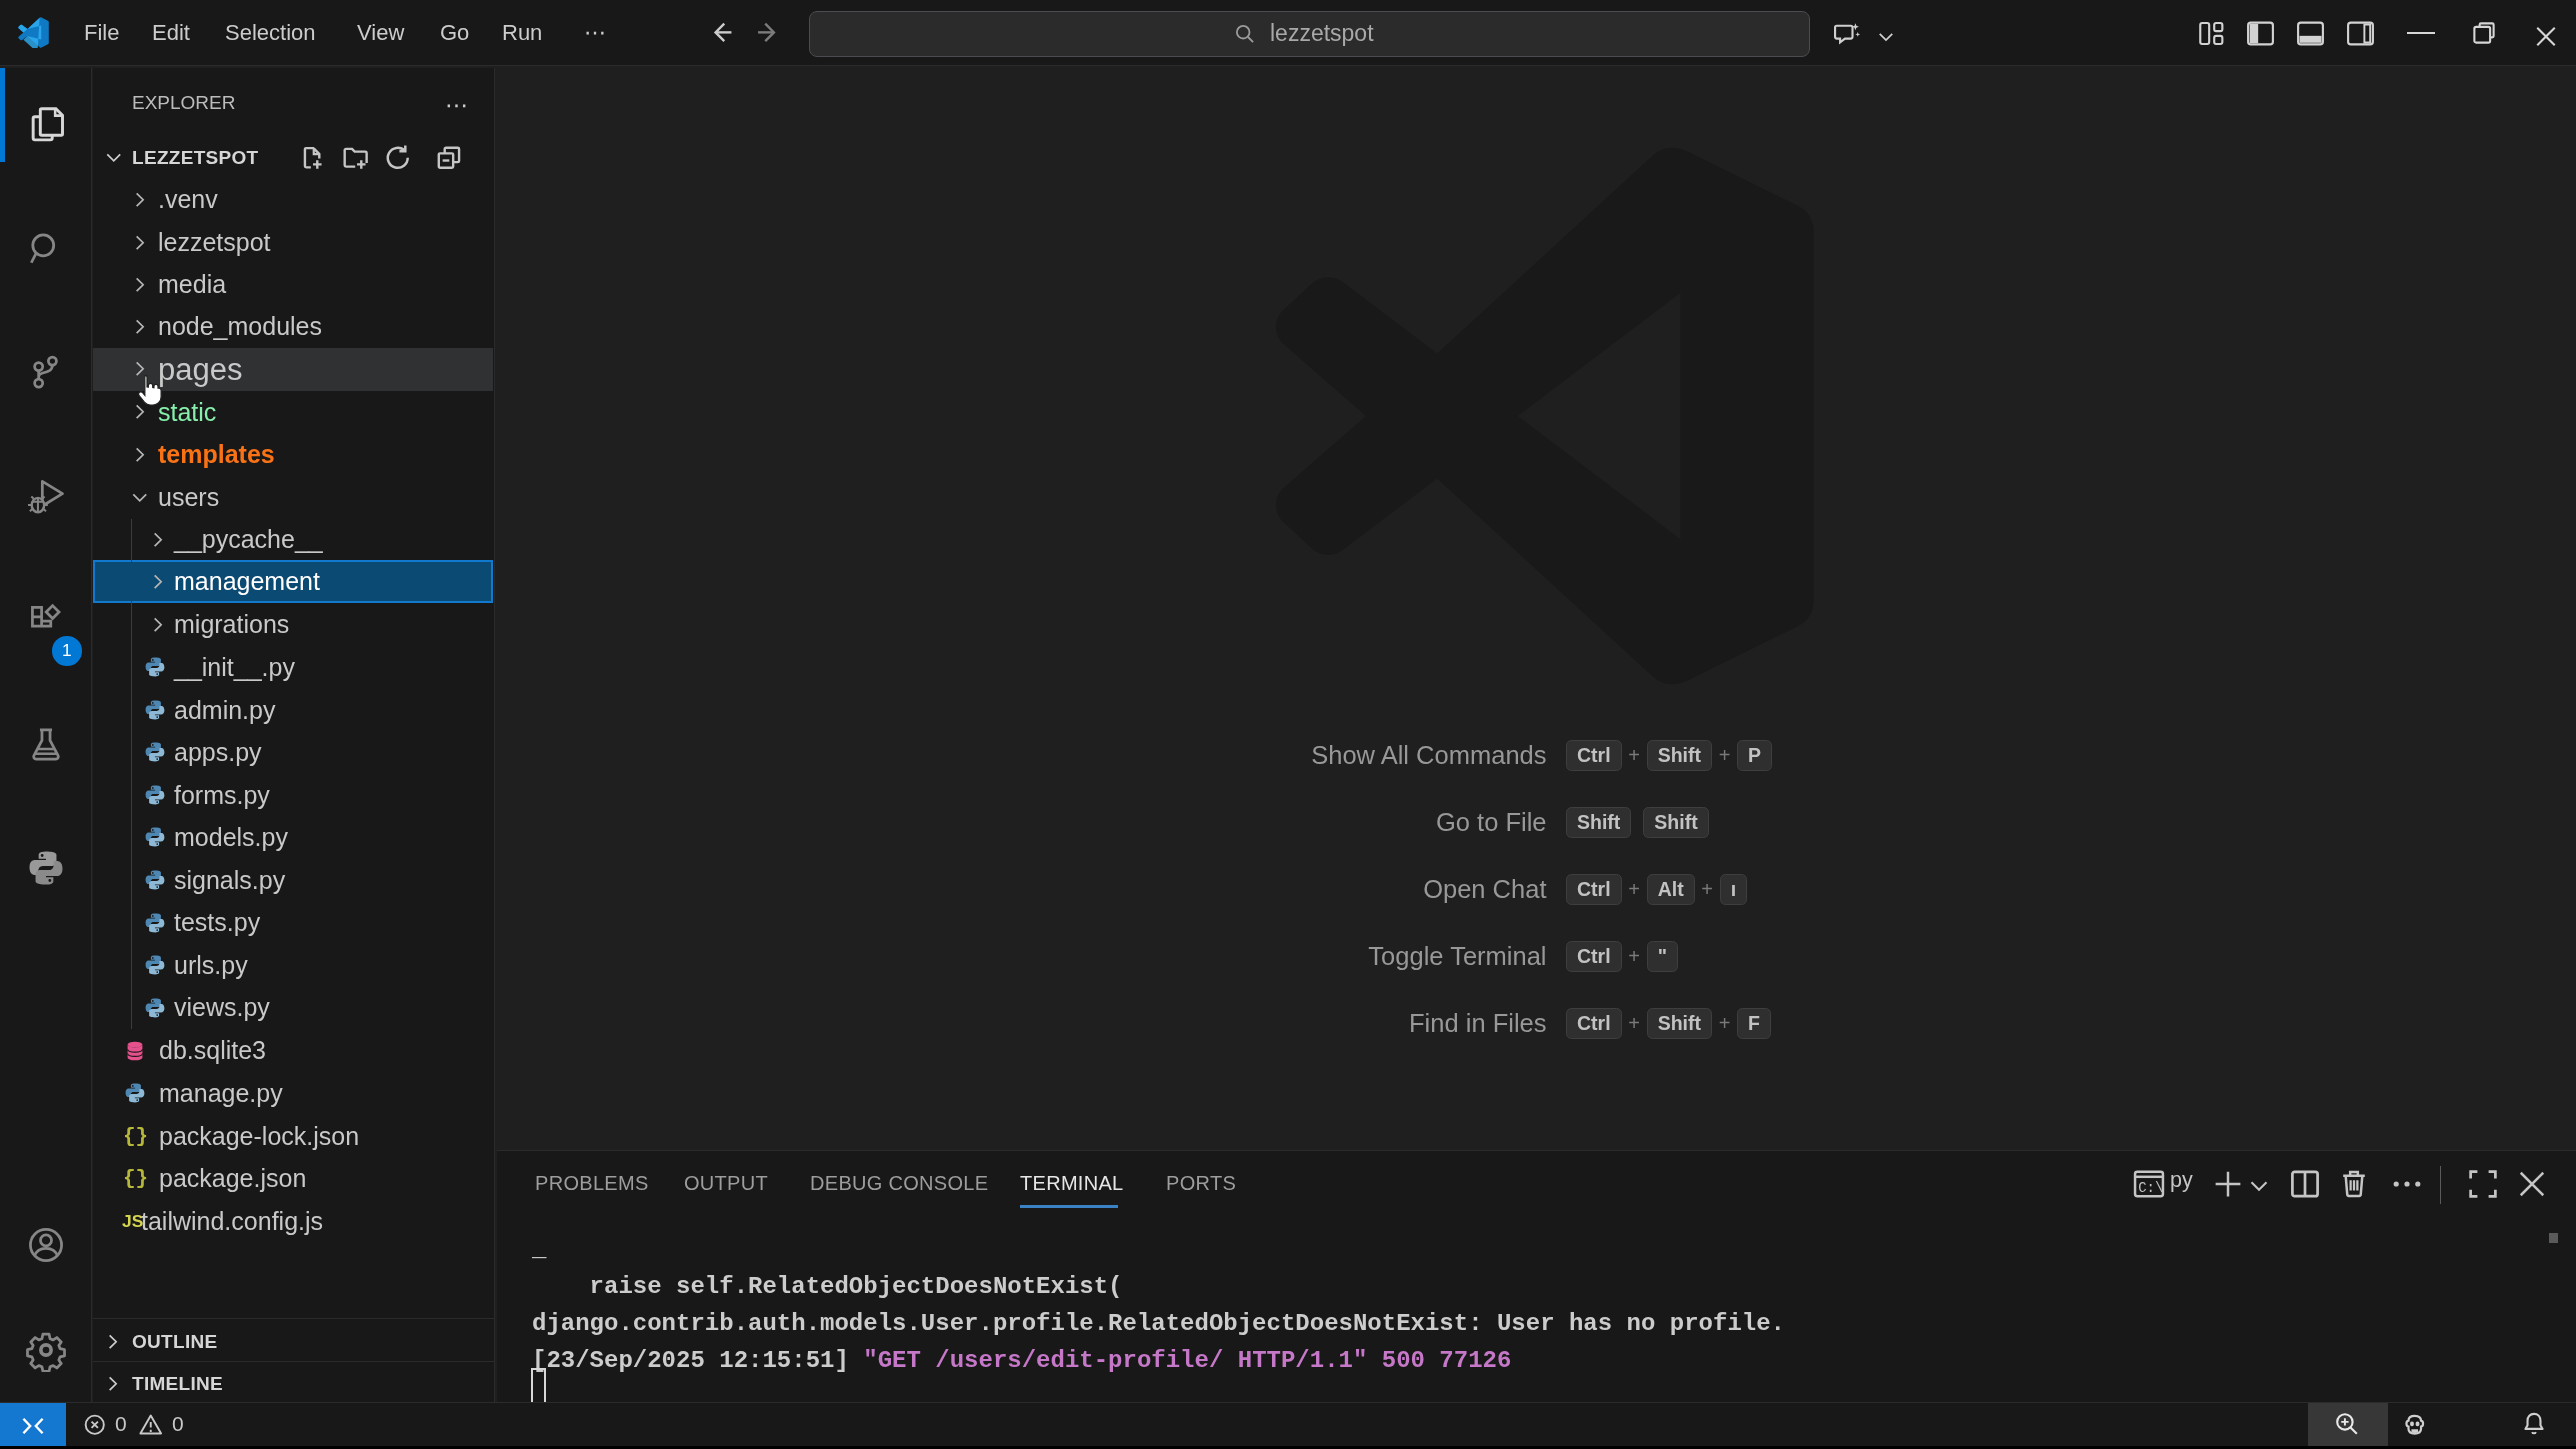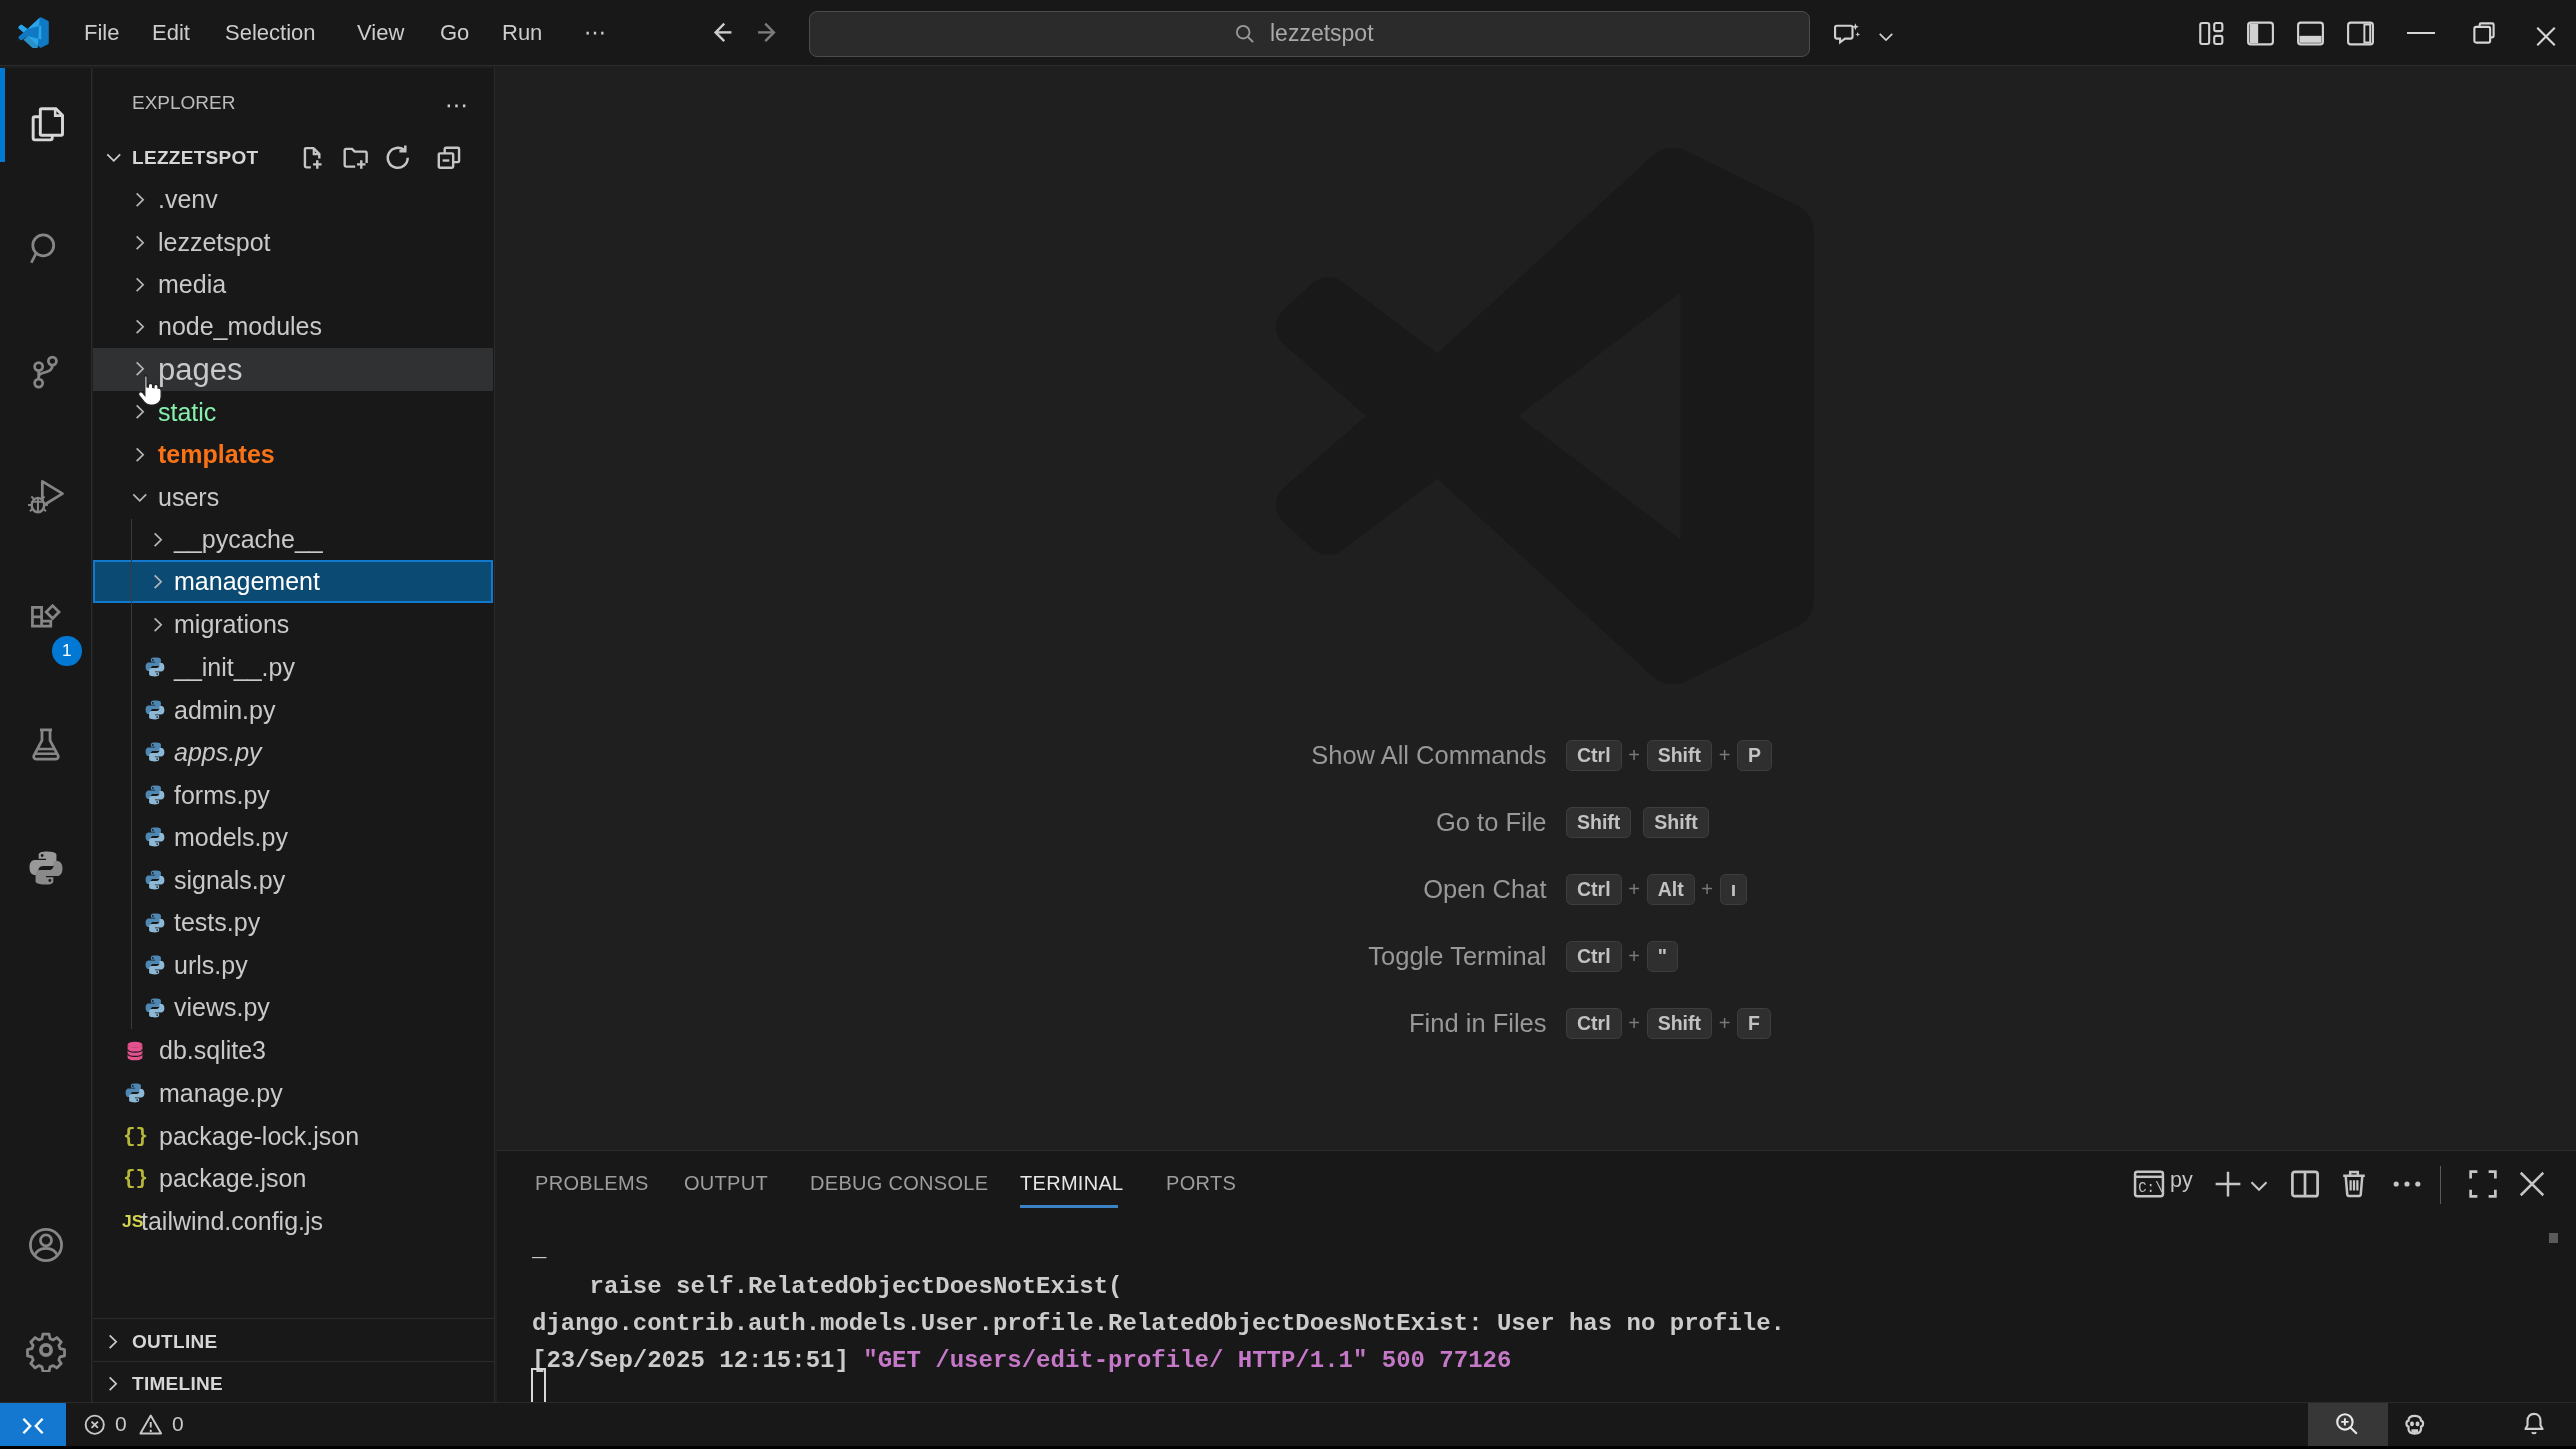--- a/index.html
+++ b/index.html
@@ -225,21 +225,21 @@
   <div class="r" style="left:81px;top:578px;height:43px;display:flex;align-items:center;font-size:25px;color:#c9c9c9;white-space:nowrap;">__init__.py</div>
   <svg class="r" style="left:50px;top:630px;" width="24" height="24" viewBox="0 0 24 24">
 <path d="M11.9 2.6c-4.3 0-4 1.9-4 1.9v2.3h4.2v.7H5.9S2.6 7.2 2.6 11.7s2.9 4.4 2.9 4.4h2.1v-2.2s-.1-2.9 2.9-2.9h4.7s2.7 0 2.7-2.6V4.5s.3-1.9-6-1.9zm-2.1 1.5a.85.85 0 1 1 0 1.7.85.85 0 0 1 0-1.7z" fill="#4d87b2"></path>
 <path d="M12.1 21.4c4.3 0 4-1.9 4-1.9v-2.3h-4.2v-.7h6.2s3.3.3 3.3-4.2-2.9-4.4-2.9-4.4h-2.1v2.2s.1 2.9-2.9 2.9H8.8s-2.7 0-2.7 2.6v3.9s-.3 1.9 6 1.9zm2.1-1.5a.85.85 0 1 1 0-1.7.85.85 0 0 1 0 1.7z" fill="#8db8d6"></path>
 </svg>
   <div class="r" style="left:81px;top:621px;height:43px;display:flex;align-items:center;font-size:25px;color:#c9c9c9;white-space:nowrap;">admin.py</div>
   <svg class="r" style="left:50px;top:672px;" width="24" height="24" viewBox="0 0 24 24">
 <path d="M11.9 2.6c-4.3 0-4 1.9-4 1.9v2.3h4.2v.7H5.9S2.6 7.2 2.6 11.7s2.9 4.4 2.9 4.4h2.1v-2.2s-.1-2.9 2.9-2.9h4.7s2.7 0 2.7-2.6V4.5s.3-1.9-6-1.9zm-2.1 1.5a.85.85 0 1 1 0 1.7.85.85 0 0 1 0-1.7z" fill="#4d87b2"></path>
 <path d="M12.1 21.4c4.3 0 4-1.9 4-1.9v-2.3h-4.2v-.7h6.2s3.3.3 3.3-4.2-2.9-4.4-2.9-4.4h-2.1v2.2s.1 2.9-2.9 2.9H8.8s-2.7 0-2.7 2.6v3.9s-.3 1.9 6 1.9zm2.1-1.5a.85.85 0 1 1 0-1.7.85.85 0 0 1 0 1.7z" fill="#8db8d6"></path>
 </svg>
-  <div class="r" style="left:81px;top:663px;height:43px;display:flex;align-items:center;font-size:25px;color:#c9c9c9;white-space:nowrap;font-style:italic;">apps.py</div>
+  <div class="r" style="left:81px;top:663px;height:43px;display:flex;align-items:center;font-size:25px;color:#c9c9c9;white-space:nowrap;">apps.py</div>
   <svg class="r" style="left:50px;top:715px;" width="24" height="24" viewBox="0 0 24 24">
 <path d="M11.9 2.6c-4.3 0-4 1.9-4 1.9v2.3h4.2v.7H5.9S2.6 7.2 2.6 11.7s2.9 4.4 2.9 4.4h2.1v-2.2s-.1-2.9 2.9-2.9h4.7s2.7 0 2.7-2.6V4.5s.3-1.9-6-1.9zm-2.1 1.5a.85.85 0 1 1 0 1.7.85.85 0 0 1 0-1.7z" fill="#4d87b2"></path>
 <path d="M12.1 21.4c4.3 0 4-1.9 4-1.9v-2.3h-4.2v-.7h6.2s3.3.3 3.3-4.2-2.9-4.4-2.9-4.4h-2.1v2.2s.1 2.9-2.9 2.9H8.8s-2.7 0-2.7 2.6v3.9s-.3 1.9 6 1.9zm2.1-1.5a.85.85 0 1 1 0-1.7.85.85 0 0 1 0 1.7z" fill="#8db8d6"></path>
 </svg>
   <div class="r" style="left:81px;top:706px;height:43px;display:flex;align-items:center;font-size:25px;color:#c9c9c9;white-space:nowrap;">forms.py</div>
   <svg class="r" style="left:50px;top:757px;" width="24" height="24" viewBox="0 0 24 24">
 <path d="M11.9 2.6c-4.3 0-4 1.9-4 1.9v2.3h4.2v.7H5.9S2.6 7.2 2.6 11.7s2.9 4.4 2.9 4.4h2.1v-2.2s-.1-2.9 2.9-2.9h4.7s2.7 0 2.7-2.6V4.5s.3-1.9-6-1.9zm-2.1 1.5a.85.85 0 1 1 0 1.7.85.85 0 0 1 0-1.7z" fill="#4d87b2"></path>
 <path d="M12.1 21.4c4.3 0 4-1.9 4-1.9v-2.3h-4.2v-.7h6.2s3.3.3 3.3-4.2-2.9-4.4-2.9-4.4h-2.1v2.2s.1 2.9-2.9 2.9H8.8s-2.7 0-2.7 2.6v3.9s-.3 1.9 6 1.9zm2.1-1.5a.85.85 0 1 1 0-1.7.85.85 0 0 1 0 1.7z" fill="#8db8d6"></path>
 </svg>
   <div class="r" style="left:81px;top:748px;height:43px;display:flex;align-items:center;font-size:25px;color:#c9c9c9;white-space:nowrap;">models.py</div>

